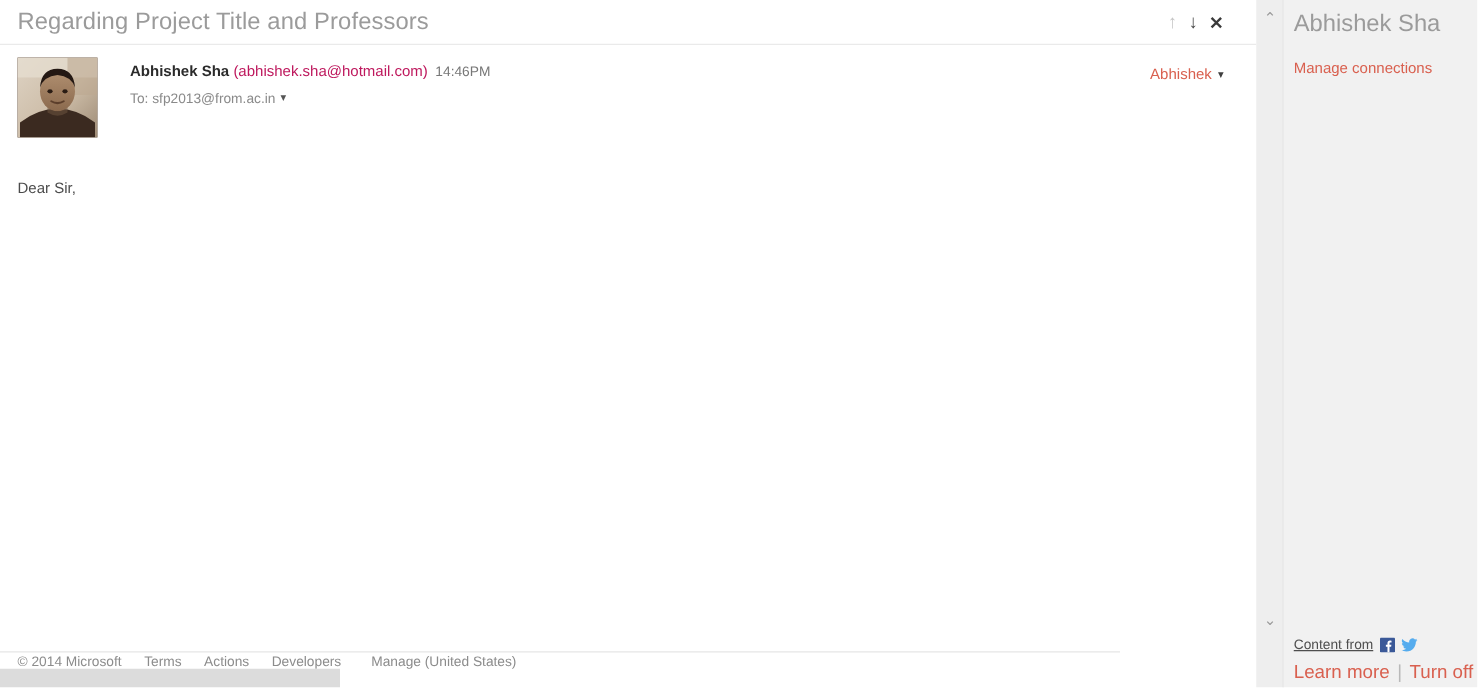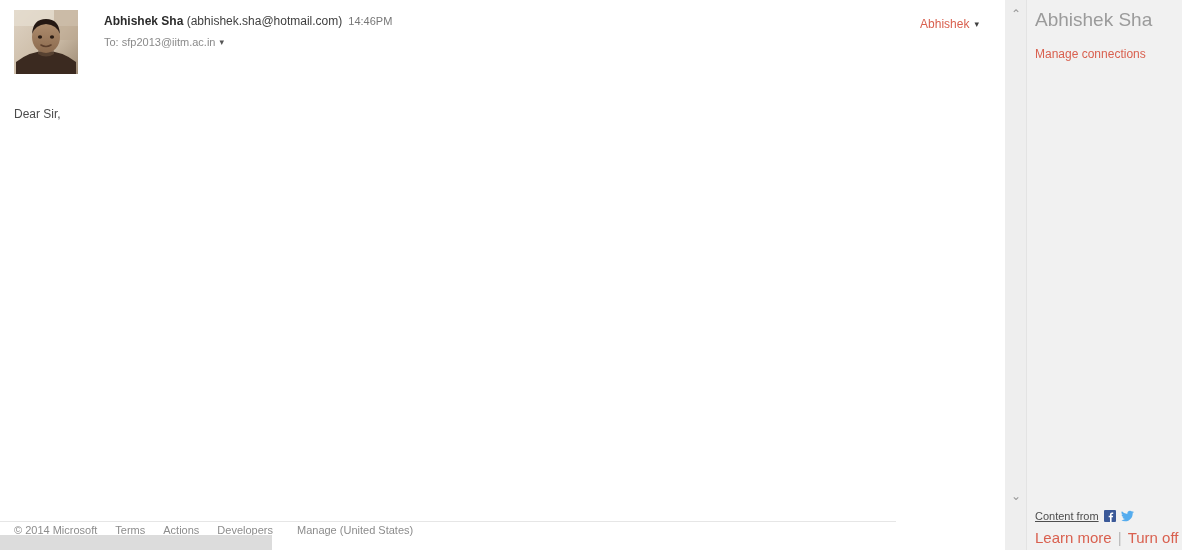--- a/index.html
+++ b/index.html
@@ -91,21 +91,21 @@
     line-height: 15px;
     white-space: nowrap;
     color: #767676;
   }
   #sender-name {
     font-weight: 700;
     color: #2b2b2b;
     font-size: 12px;
   }
   #sender-email {
-    color: #404040;
+    color: #be185d;
     font-size: 12px;
   }
   #sender-time {
     color: #777777;
     font-size: 11px;
     padding-left: 6px;
   }
   #recipients-line {
     margin-top: 6px;
     font-size: 11px;
@@ -258,20 +258,29 @@
   #people-links-row .plink { color: #d9604f; cursor: pointer; }
   #people-links-row .psep { color: #b9b9b9; }
 </style>
 </head>
 <body>
 
 <div id="app">
 
   <div id="message-pane">
 
+    <div id="subject-bar">
+      <div id="subject-text">Regarding Project Title and Professors</div>
+
+      <div id="subject-actions">
+        <span class="nav-glyph prev">↑</span>
+        <span class="nav-glyph next">↓</span>
+        <span class="nav-glyph close">✕</span>
+      </div>
+    </div>
 
     <div id="sender-block">
 
       <div id="avatar">
         <svg viewBox="0 0 64 64" xmlns="http://www.w3.org/2000/svg" aria-hidden="true">
           <defs>
             <linearGradient id="bgw" x1="0" y1="0" x2="1" y2="1">
               <stop offset="0%" stop-color="#ded3c4"></stop>
               <stop offset="55%" stop-color="#cdbda8"></stop>
               <stop offset="100%" stop-color="#9d8a74"></stop>
@@ -293,21 +302,21 @@
           <path d="M24 40 Q32 46 40 40 L40 44 Q32 49 24 44 Z" fill="#6d5340" opacity="0.55"></path>
         </svg>
       </div>
 
       <div id="sender-meta">
         <div id="sender-line1">
           <span id="sender-name">Abhishek Sha</span><span>&nbsp;</span><span id="sender-email">(abhishek.sha@hotmail.com)</span><span id="sender-time">14:46PM</span>
         </div>
         <div id="recipients-line">
           <span>To:</span>
-          <span>sfp2013@iitm.ac.in</span><span id="recipients-caret">▾</span>
+          <span>sfp2013@from.ac.in</span><span id="recipients-caret">▾</span>
         </div>
       </div>
 
       <div id="actions-menu">
         <span id="actions-label">Abhishek</span><span id="actions-caret">▾</span>
       </div>
 
     </div>
 
     <div id="message-body">Dear Sir,</div>

